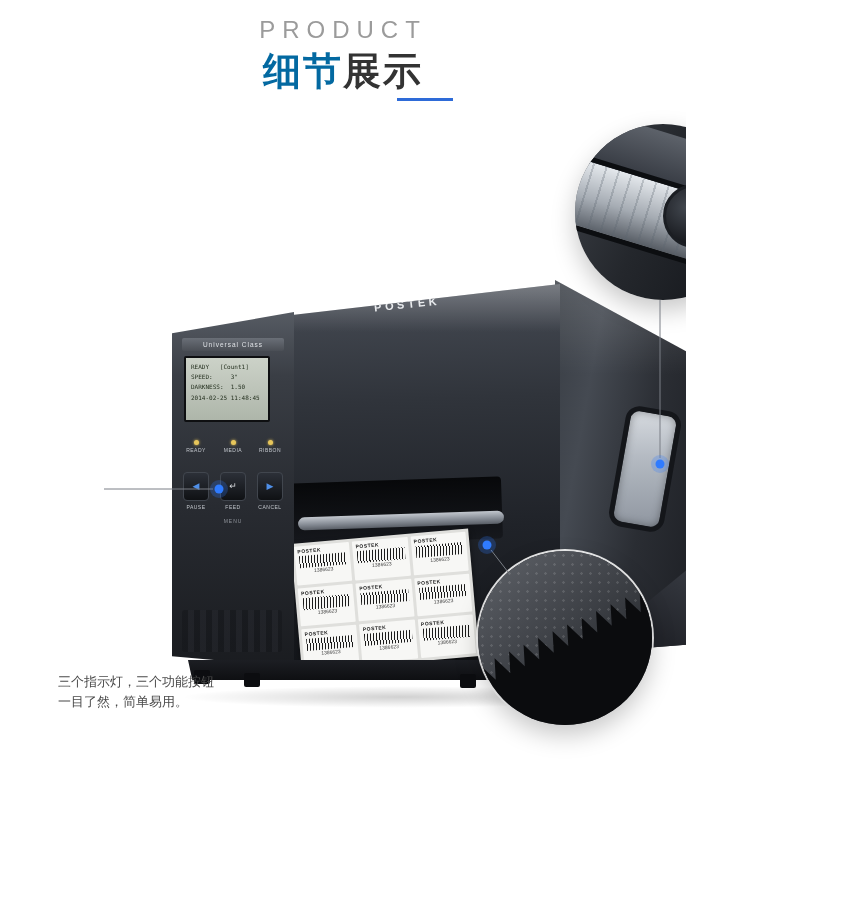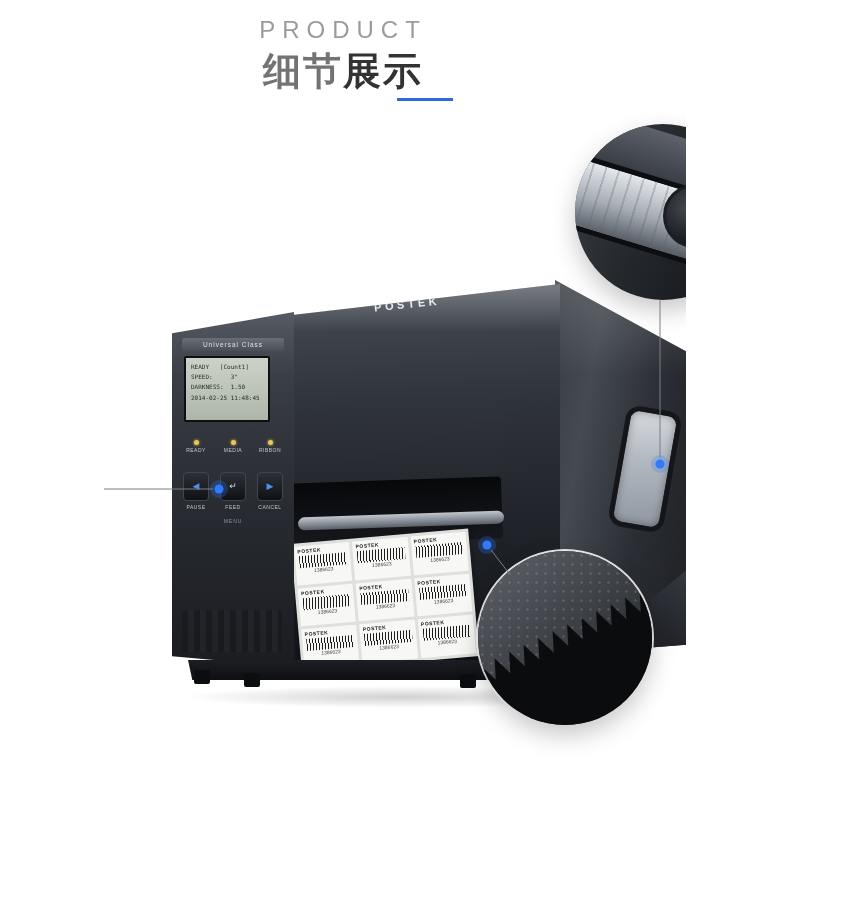--- a/index.html
+++ b/index.html
@@ -1,21 +1,21 @@
 <!DOCTYPE html>
 <html><head>
 <meta charset="utf-8">
 <style>
   html,body{margin:0;padding:0;background:#fff;}
   .page{position:relative;width:686px;height:900px;background:#fff;overflow:hidden;font-family:"Liberation Sans",sans-serif;}
 
   
   .kicker{position:absolute;top:16px;left:0;width:100%;text-align:center;font-size:24px;letter-spacing:7px;color:#9b9b9b;}
   .title{position:absolute;top:46px;left:0;width:100%;text-align:center;font-size:38px;font-weight:bold;color:#333;letter-spacing:2px;}
-  .title .hl{color:#737373;}
+  .title .hl{color:#0369a1;}
   .title-underline{position:absolute;top:98px;left:397px;width:56px;height:3px;background:#2e6bd8;}
 
   
   .printer{position:absolute;left:160px;top:270px;width:560px;height:430px;z-index:10;}
   .printer-shadow{position:absolute;left:180px;top:686px;width:440px;height:22px;background:radial-gradient(ellipse at center,rgba(0,0,0,.18),rgba(0,0,0,0) 70%);z-index:5;}
 
   .p-side{position:absolute;left:395px;top:10px;width:145px;height:375px;
     background:linear-gradient(100deg,#383d44 0%,#454a52 25%,#2a2d33 60%,#1c1e23 100%);
     clip-path:polygon(0 0,100% 21%,100% 97%,0 100%);}
   .side-glint{position:absolute;left:0;top:0;width:100%;height:95px;background:linear-gradient(180deg,rgba(255,255,255,.16),rgba(255,255,255,0));}
@@ -232,20 +232,24 @@
 
   <div class="callout-circle circle-cutter">
     <div class="speckles"></div>
     <svg class="serration" width="250" height="150" viewBox="0 0 250 150">
       <path d="M0 150 L0 42 L8 22 L16 42 L24 22 L32 42 L40 22 L48 42 L56 22 L64 42 L72 22 L80 42 L88 22 L96 42 L104 22 L112 42 L120 22 L128 42 L136 22 L144 42 L152 22 L160 42 L168 22 L176 42 L184 22 L192 42 L200 22 L208 42 L216 22 L224 42 L232 22 L240 42 L248 22 L250 42 L250 150 Z" fill="#0b0c0e"></path>
     </svg>
   </div>
 
 
   <div class="callout-text ct-fn">
+    <div class="ct-desc">
+      <div>三个指示灯，三个功能按钮</div>
+      <div>一目了然，简单易用。</div>
+    </div>
   </div>
 
 
   <svg class="connectors" width="850" height="900" viewBox="0 0 850 900">
     <line x1="660" y1="300" x2="660" y2="458" stroke="#7a7f86" stroke-width="1"></line>
     <circle cx="660" cy="464" r="9" opacity="0.25" fill="#2f7bff"></circle>
     <circle cx="660" cy="464" r="4.5" fill="#2f7bff"></circle>
 
     <line x1="104" y1="489" x2="213" y2="489" stroke="#7a7f86" stroke-width="1"></line>
     <circle cx="219" cy="489" r="9" opacity="0.25" fill="#2f7bff"></circle>

